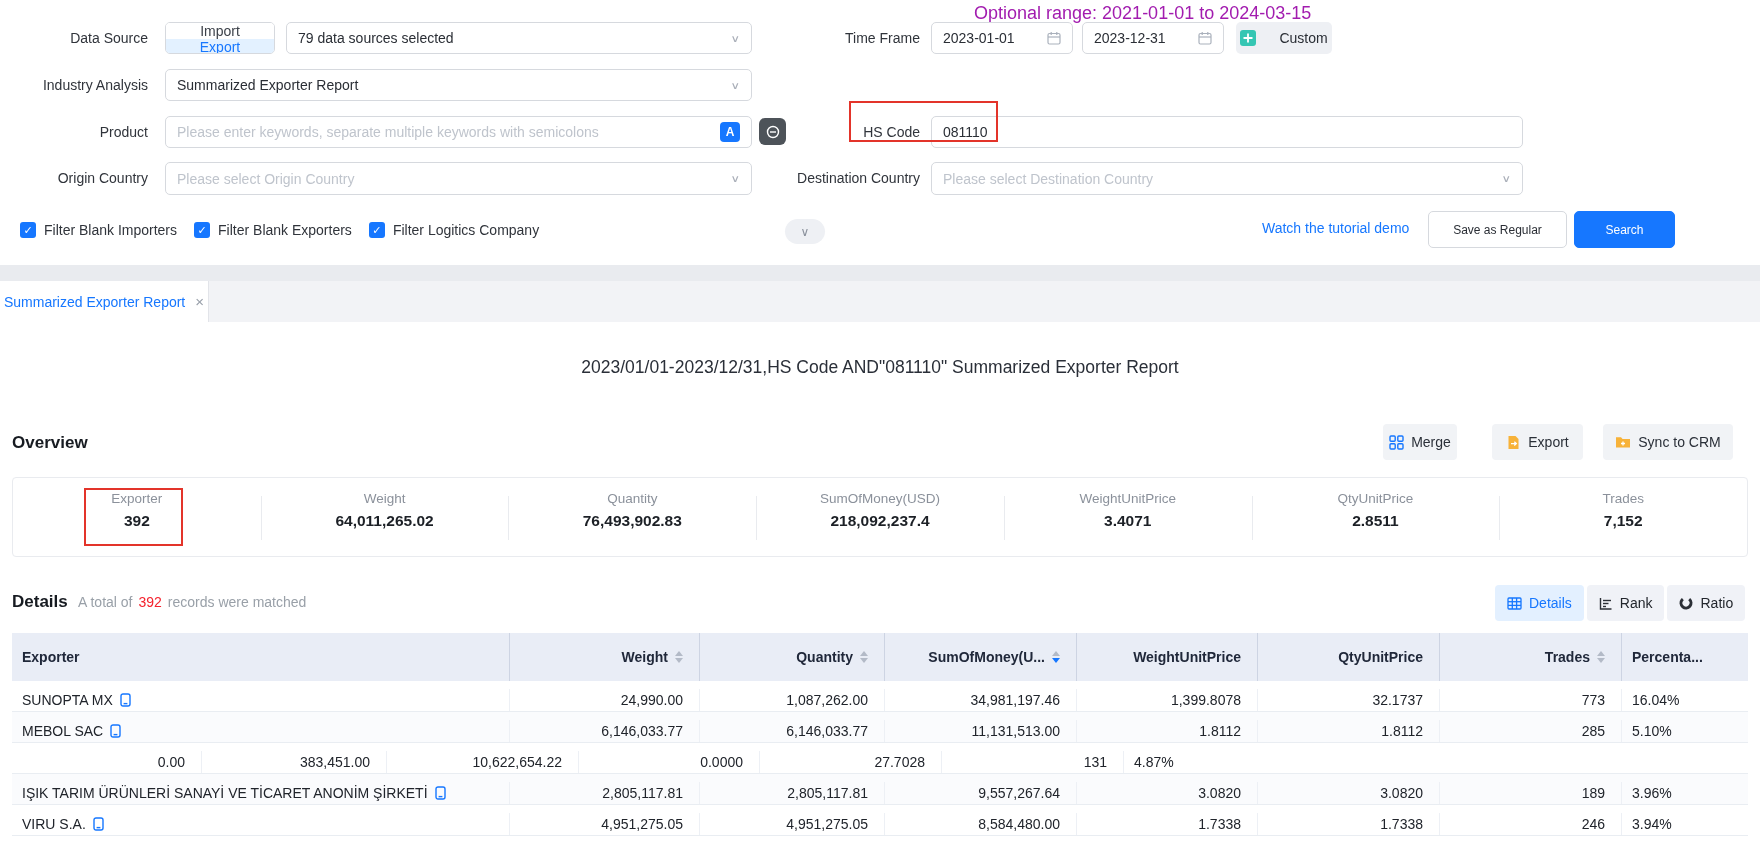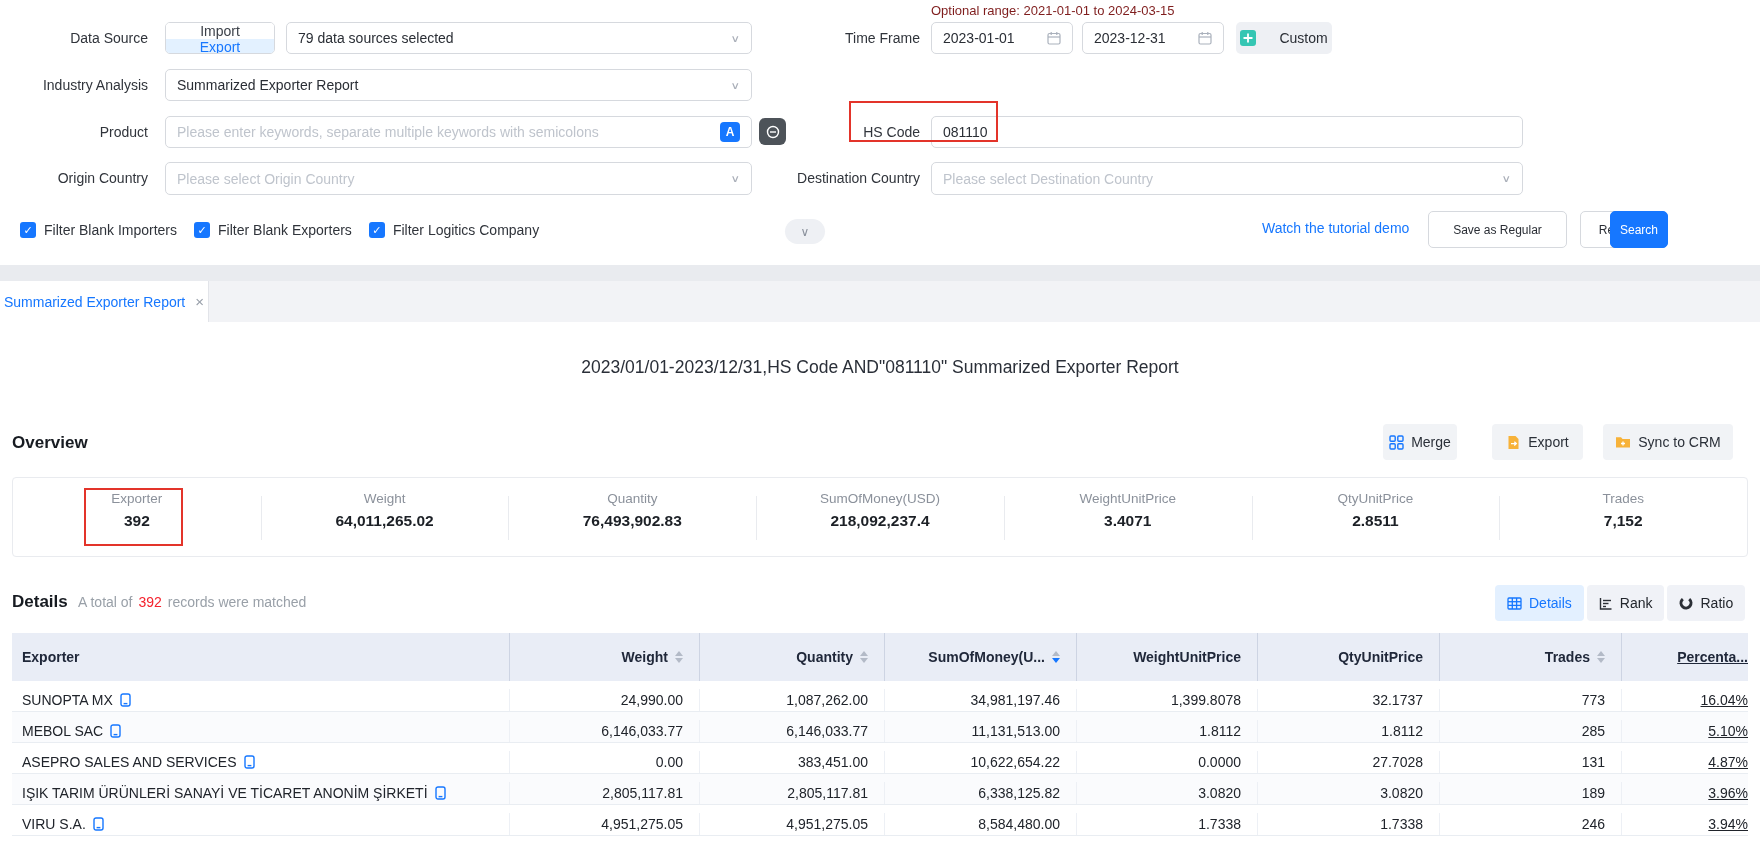--- a/index.html
+++ b/index.html
@@ -10,21 +10,21 @@
   
   .lbl { position:absolute; text-align:right; font-size:14px; color:#30343b; }
   .ctrl { position:absolute; background:#fff; border:1px solid #d6d9de; border-radius:5px;
           display:flex; align-items:center; padding:0 11px; font-size:14px; color:#2a2e35; }
   .ph { color:#bfc4cc; }
   .chev { margin-left:auto; color:#a9aeb8; font-size:13px; transform:scaleY(.75); }
   .seg { position:absolute; left:165px; top:22px; width:110px; height:32px; display:flex;
          border:1px solid #d6d9de; border-radius:5px; overflow:hidden; font-size:14px;flex-direction:column; }
   .seg .half { flex:1; display:flex; align-items:center; justify-content:center; background:#fff; color:#3c4149; cursor:pointer; }
   .seg .half.active { background:#e3f1ff; color:#1677ff; }
-  .optrange { position:absolute; left:931px; top:3px; font-size:13px; color:#7f1d1d; }
+  .optrange { position:absolute; left:974px; top:3px; font-size:18px; color:#a21caf; }
   .datebox .cal { margin-left:auto; display:flex; }
   .custom-btn { position:absolute; left:1236px; top:22px; width:96px; height:32px; background:#eef0f4;
                 border-radius:5px; display:flex; align-items:center; justify-content:center; gap:23px;
                 font-size:14px; color:#2a2e35; cursor:pointer; }
   .ticon { width:20px; height:20px; border-radius:4px; background:#1677ff; color:#fff; font-size:12px;
            font-weight:bold; display:flex; align-items:center; justify-content:center; margin-left:auto; }
   .darkbtn { position:absolute; left:759px; top:118px; width:27px; height:27px; border-radius:6px;
              background:#4d5359; display:flex; align-items:center; justify-content:center; cursor:pointer; }
   .cbrow { position:absolute; left:20px; top:222px; display:flex; gap:17px; align-items:center; }
   .cbitem { display:flex; align-items:center; gap:8px; font-size:14px; color:#30343b; cursor:pointer; }
@@ -76,21 +76,21 @@
   .th { display:flex; align-items:center; font-size:14px; font-weight:bold; color:#20283a; border-right:1px solid #cdd4e3; }
   .th:last-child { border-right:none; }
   .tr { display:flex; height:31px; border-bottom:1px solid #e9edf2; background:#fff; }
   .tr:nth-child(even) { background:#fafbfd; }
   .td { display:flex; align-items:center; font-size:14px; color:#20242b; border-right:1px solid #edf0f5;
         white-space:nowrap; overflow:hidden;margin-top:8px; }
   .td:last-child { border-right:none; }
   .c0 { width:498px; padding-left:10px; justify-content:flex-start; }
   .c1 { width:190px; } .c2 { width:185px; } .c3 { width:192px; }
   .c4 { width:181px; } .c5 { width:182px; } .c6 { width:182px; }
-  .c7 { width:126px; padding-left:10px; justify-content:flex-end;text-decoration:underline; }
+  .c7 { width:126px; padding-left:10px; justify-content:flex-start; }
   .num { justify-content:flex-end; padding-right:16px; }
   .exp { gap:7px; }
   .sort { display:flex; flex-direction:column; gap:2px; margin-left:7px; }
   .cu { width:0; height:0; border-left:4px solid transparent; border-right:4px solid transparent; border-bottom:5px solid #b3bac7; }
   .cd { width:0; height:0; border-left:4px solid transparent; border-right:4px solid transparent; border-top:5px solid #b3bac7; }
   .sort.desc .cd { border-top-color:#1677ff; }
 </style>
 </head>
 <body>
 
@@ -188,21 +188,21 @@
       <span>Filter Logitics Company</span>
     </div>
   </div>
   <div class="pill">
     <span>∨</span>
   </div>
 
   <div class="linkbtn">Watch the tutorial demo</div>
   <div class="btn" style="left:1428px;width:139px;">Save as Regular</div>
   <div class="btn" style="left:1580px;width:69px;">Reset</div>
-  <div class="btn primary" style="left:1610px;width:58px;">Search</div>
+  <div class="btn primary" style="left:1574px;width:101px;">Search</div>
 
   <div class="band"></div>
   <div class="tabbar">
     <div class="tab">
       <span class="tlabel">Summarized Exporter Report</span>
       <span class="tclose">×</span>
     </div>
   </div>
 
   <div class="rtitle">2023/01/01-2023/12/31,HS Code AND"081110" Summarized Exporter Report</div>
@@ -376,47 +376,40 @@
       <div class="td c1 num">6,146,033.77</div>
       <div class="td c2 num">6,146,033.77</div>
       <div class="td c3 num">11,131,513.00</div>
       <div class="td c4 num">1.8112</div>
       <div class="td c5 num">1.8112</div>
       <div class="td c6 num">285</div>
       <div class="td c7">5.10%</div>
     </div>
 
     <div class="tr">
-      <div class="td c0 exp">
-        <span>ASEPRO SALES AND SERVICES</span>
-        <svg width="11" height="14" viewBox="0 0 11 14">
-              <rect x="1" y="1" width="9" height="12" rx="2" fill="none" stroke="#1677ff" stroke-width="1.4"></rect>
-              <line x1="3.6" y1="10.6" x2="7.4" y2="10.6" stroke="#1677ff" stroke-width="1.4"></line>
-            </svg>
-      </div>
       <div class="td c1 num">0.00</div>
       <div class="td c2 num">383,451.00</div>
       <div class="td c3 num">10,622,654.22</div>
       <div class="td c4 num">0.0000</div>
       <div class="td c5 num">27.7028</div>
       <div class="td c6 num">131</div>
       <div class="td c7">4.87%</div>
     </div>
 
     <div class="tr">
       <div class="td c0 exp">
         <span>IŞIK TARIM ÜRÜNLERİ SANAYİ VE TİCARET ANONİM ŞİRKETİ</span>
         <svg width="11" height="14" viewBox="0 0 11 14">
               <rect x="1" y="1" width="9" height="12" rx="2" fill="none" stroke="#1677ff" stroke-width="1.4"></rect>
               <line x1="3.6" y1="10.6" x2="7.4" y2="10.6" stroke="#1677ff" stroke-width="1.4"></line>
             </svg>
       </div>
       <div class="td c1 num">2,805,117.81</div>
       <div class="td c2 num">2,805,117.81</div>
-      <div class="td c3 num">6,338,125.82</div>
+      <div class="td c3 num">9,557,267.64</div>
       <div class="td c4 num">3.0820</div>
       <div class="td c5 num">3.0820</div>
       <div class="td c6 num">189</div>
       <div class="td c7">3.96%</div>
     </div>
 
     <div class="tr">
       <div class="td c0 exp">
         <span>VIRU S.A.</span>
         <svg width="11" height="14" viewBox="0 0 11 14">

